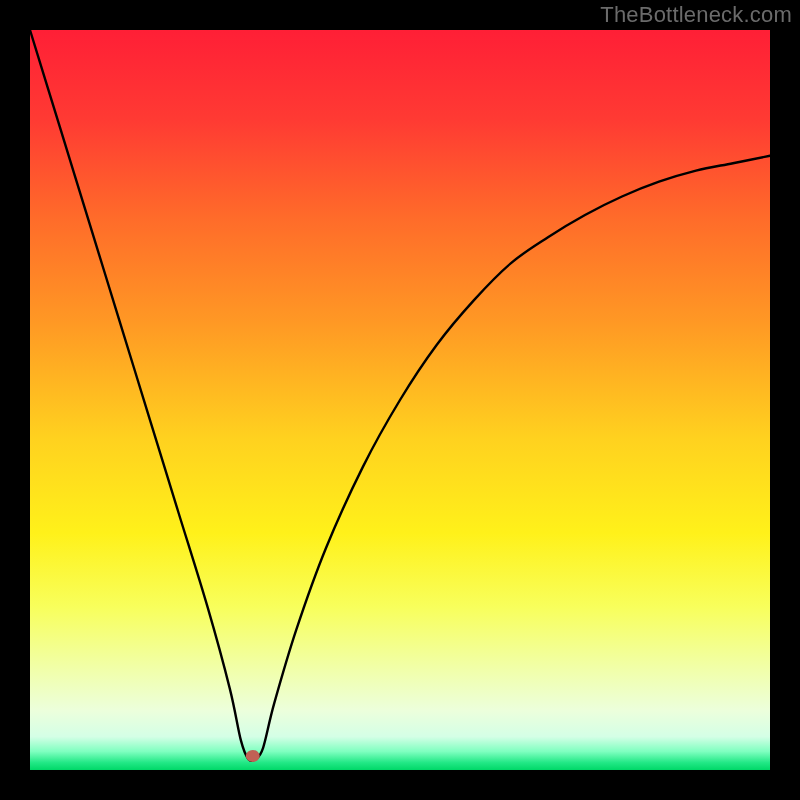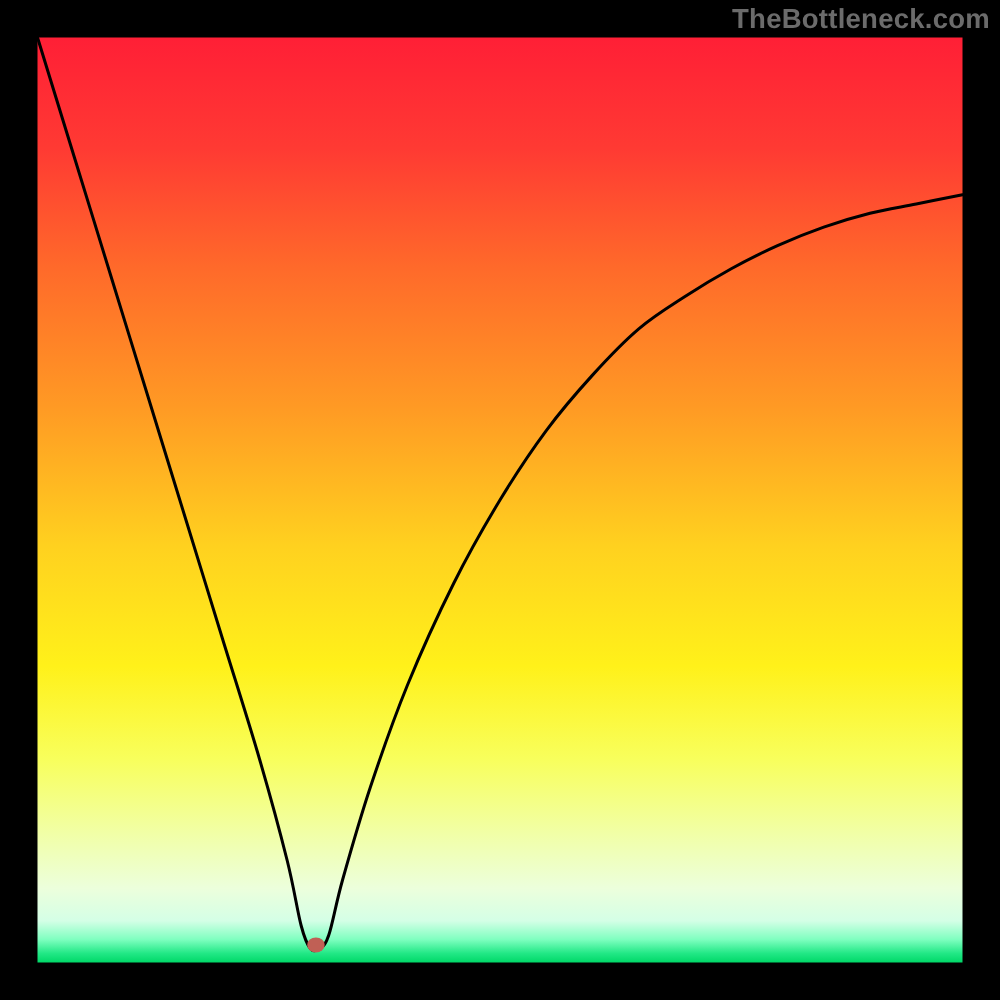--- a/index.html
+++ b/index.html
@@ -16,21 +16,21 @@
     left: 0; top: 0;
     width: 800px; height: 800px;
     background: #000000;
   }
   .watermark {
     position: absolute;
     top: 2px;
     right: 8px;
     font-size: 22px;
     color: #6b6b6b;
-    font-weight: 700;
+    font-weight: 400;
     letter-spacing: 0.2px;
     user-select: none;
   }
 </style>
 </head>
 <body>
 
 <div class="stage">
   <svg id="plot-svg" width="800" height="800" viewBox="0 0 800 800">
     <defs>

